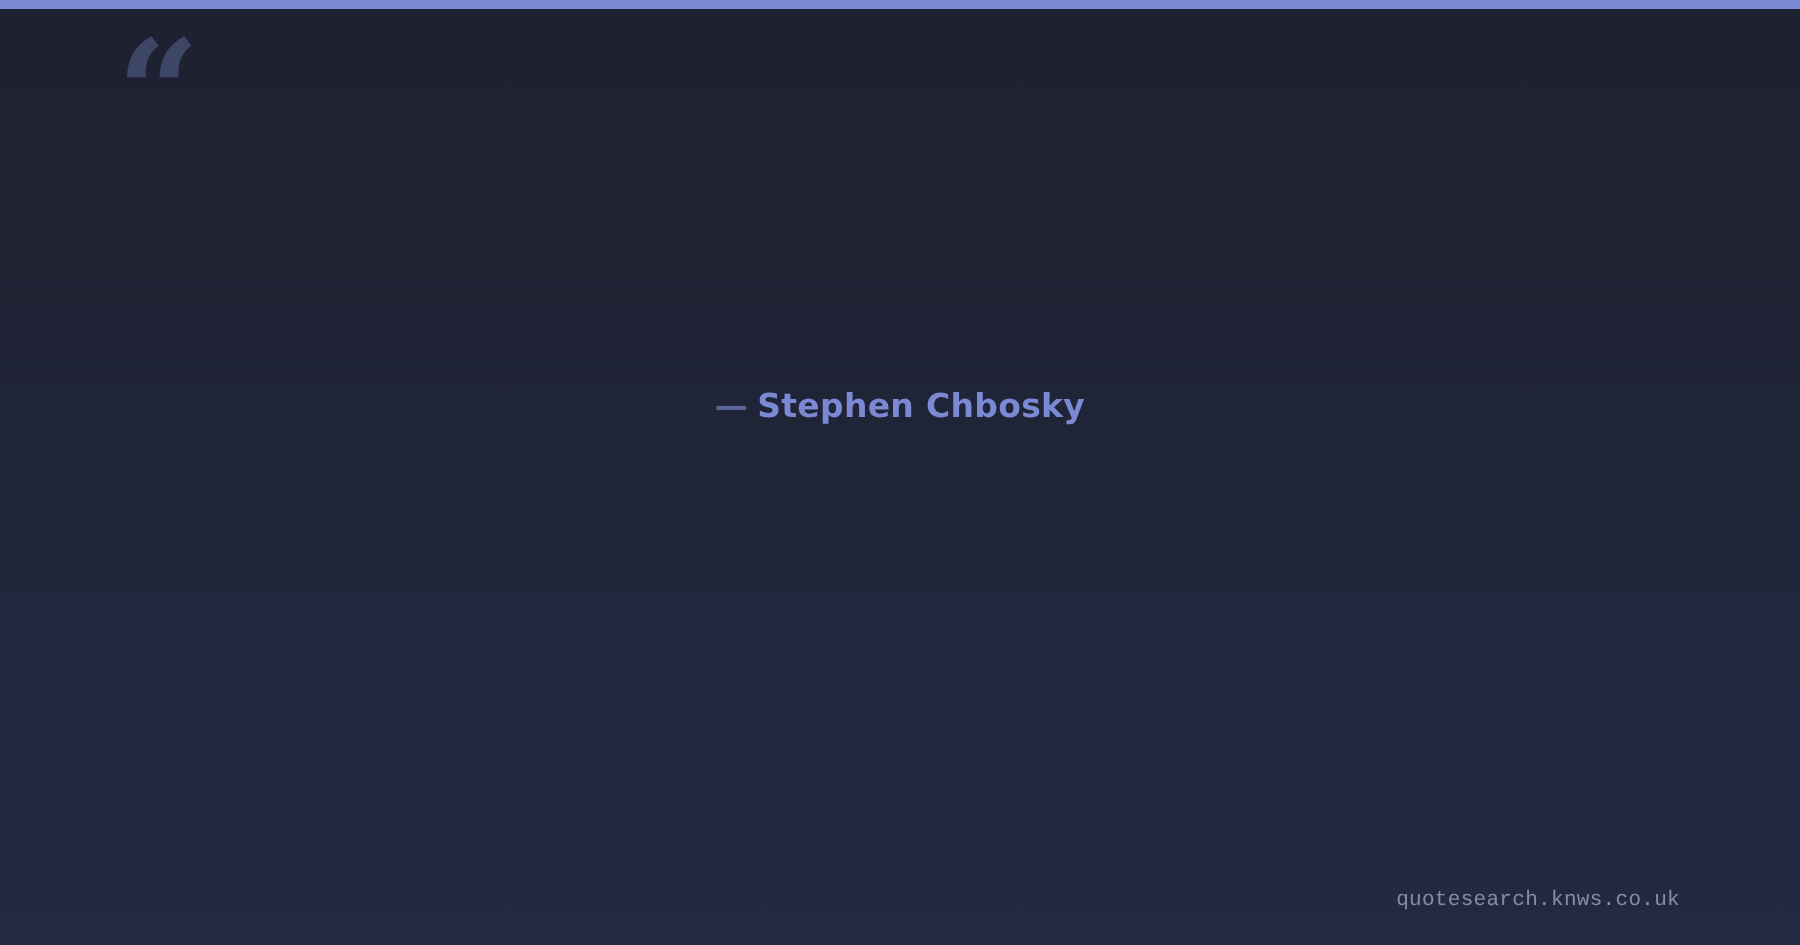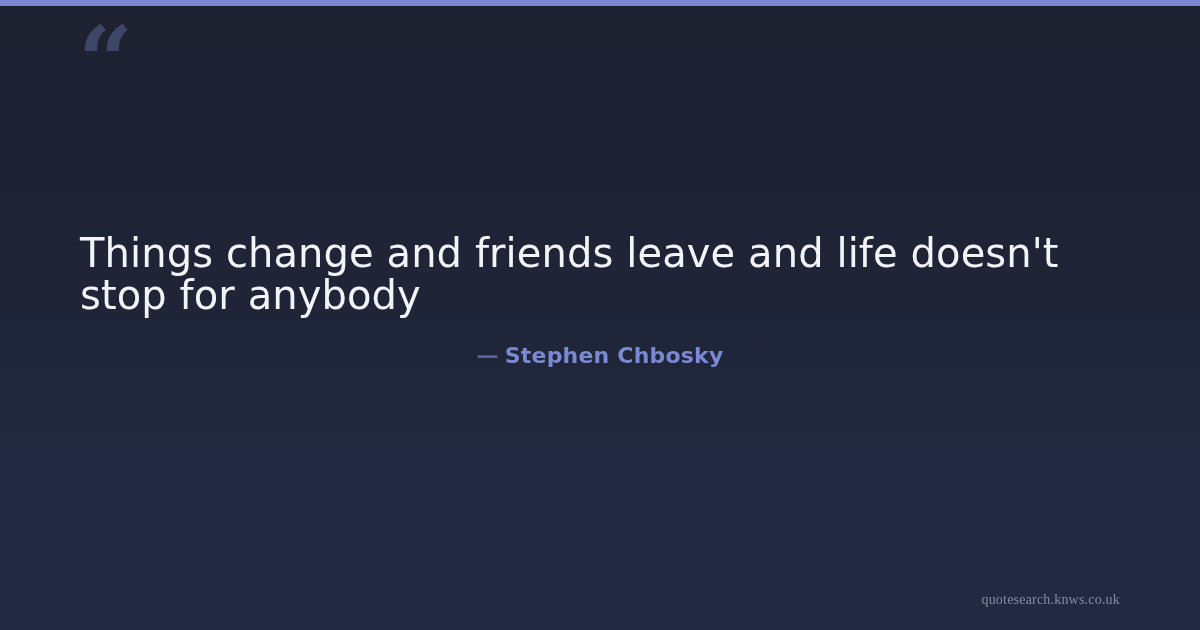--- a/index.html
+++ b/index.html
@@ -82,38 +82,37 @@
 
   .attribution .dash {
     color: #5a6499;
     padding-right: 6px;
   }
 
   .watermark {
     position: absolute;
     right: 80px;
     bottom: 22px;
-    font-family: Liberation Serif, serif;
+    font-family: Liberation Mono, monospace;
     font-size: 14px;
     font-weight: 400;
     color: #878da0;
     letter-spacing: 0.2px;
   }
 </style>
 </head>
 <body>
 
 <div class="quote-card">
 
   <div class="accent-bar"></div>
 
   <div class="quote-mark">“</div>
 
   <div class="content">
-    <p class="quote-text">Things change and friends leave and life doesn't stop for anybody</p>
 
     <p class="attribution">
       <span class="dash">—</span><span>Stephen Chbosky</span>
     </p>
   </div>
 
   <div class="watermark">quotesearch.knws.co.uk</div>
 
 </div>
 

